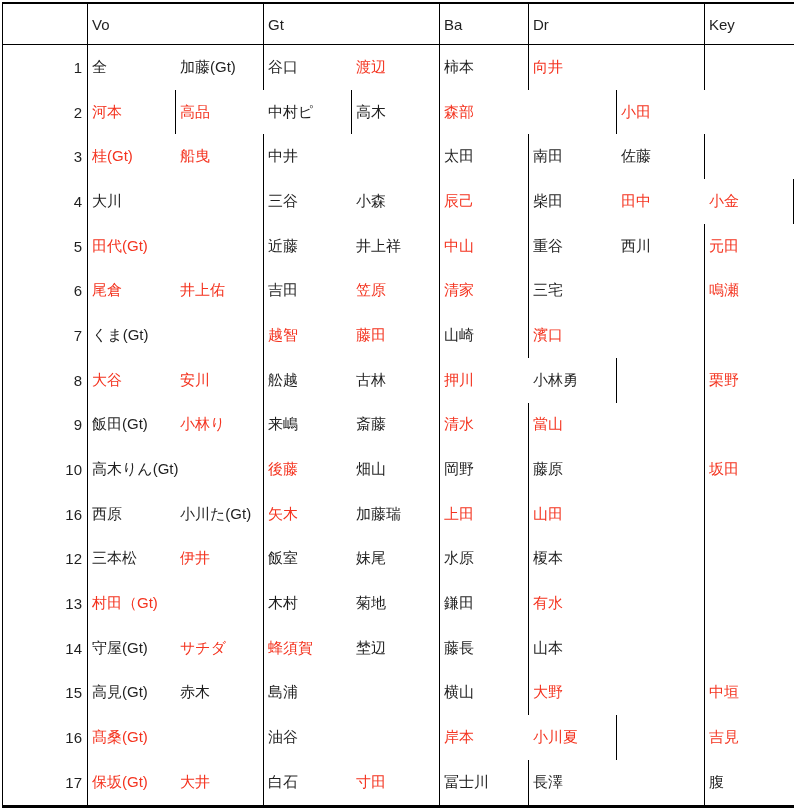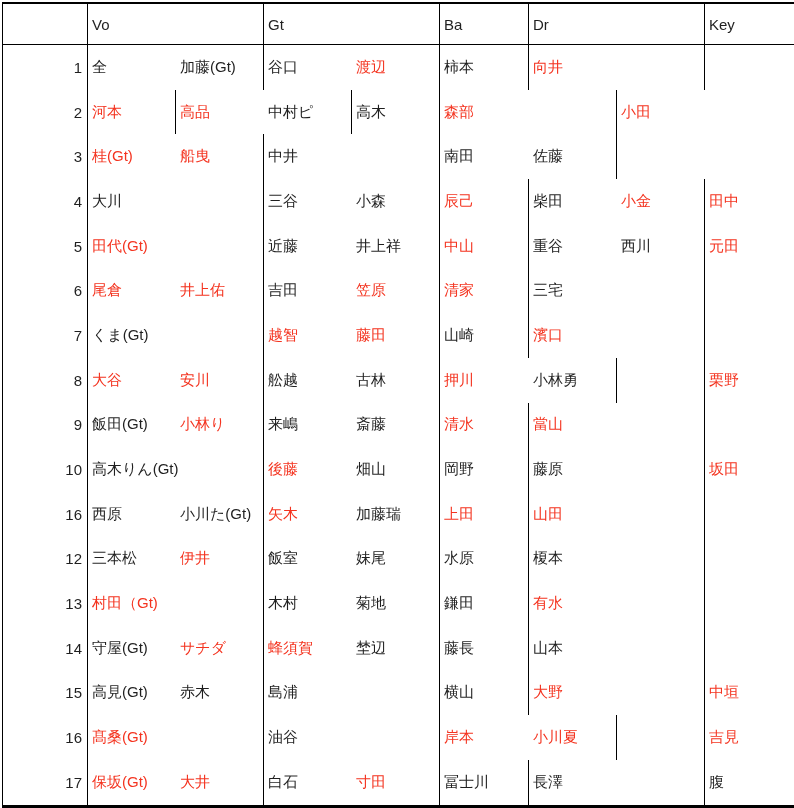--- a/index.html
+++ b/index.html
@@ -79,35 +79,36 @@
     <div class="c bR"></div>
     <div class="c red">小田</div>
   </div>
 
   <div class="row">
     <div class="c num bR">3</div>
     <div class="c red">桂(Gt)</div>
     <div class="c bR red">船曳</div>
     <div class="c">中井</div>
     <div class="c bR"></div>
+    <div class="c bR">太田</div>
     <div class="c">南田</div>
     <div class="c bR">佐藤</div>
     <div class="c"></div>
   </div>
 
   <div class="row">
     <div class="c num bR">4</div>
     <div class="c">大川</div>
     <div class="c bR"></div>
     <div class="c">三谷</div>
     <div class="c bR">小森</div>
     <div class="c bR red">辰己</div>
     <div class="c">柴田</div>
+    <div class="c red">田中</div>
     <div class="c bR red">小金</div>
-    <div class="c red">田中</div>
   </div>
 
   <div class="row">
     <div class="c num bR">5</div>
     <div class="c red">田代(Gt)</div>
     <div class="c bR"></div>
     <div class="c">近藤</div>
     <div class="c bR">井上祥</div>
     <div class="c bR red">中山</div>
     <div class="c">重谷</div>
@@ -117,20 +118,21 @@
 
   <div class="row">
     <div class="c num bR">6</div>
     <div class="c red">尾倉</div>
     <div class="c bR red">井上佑</div>
     <div class="c">吉田</div>
     <div class="c bR red">笠原</div>
     <div class="c bR red">清家</div>
     <div class="c">三宅</div>
     <div class="c bR"></div>
+    <div class="c red">鳴瀬</div>
   </div>
 
   <div class="row">
     <div class="c num bR">7</div>
     <div class="c">くま(Gt)</div>
     <div class="c bR"></div>
     <div class="c red">越智</div>
     <div class="c bR red">藤田</div>
     <div class="c bR">山崎</div>
     <div class="c red">濱口</div>

